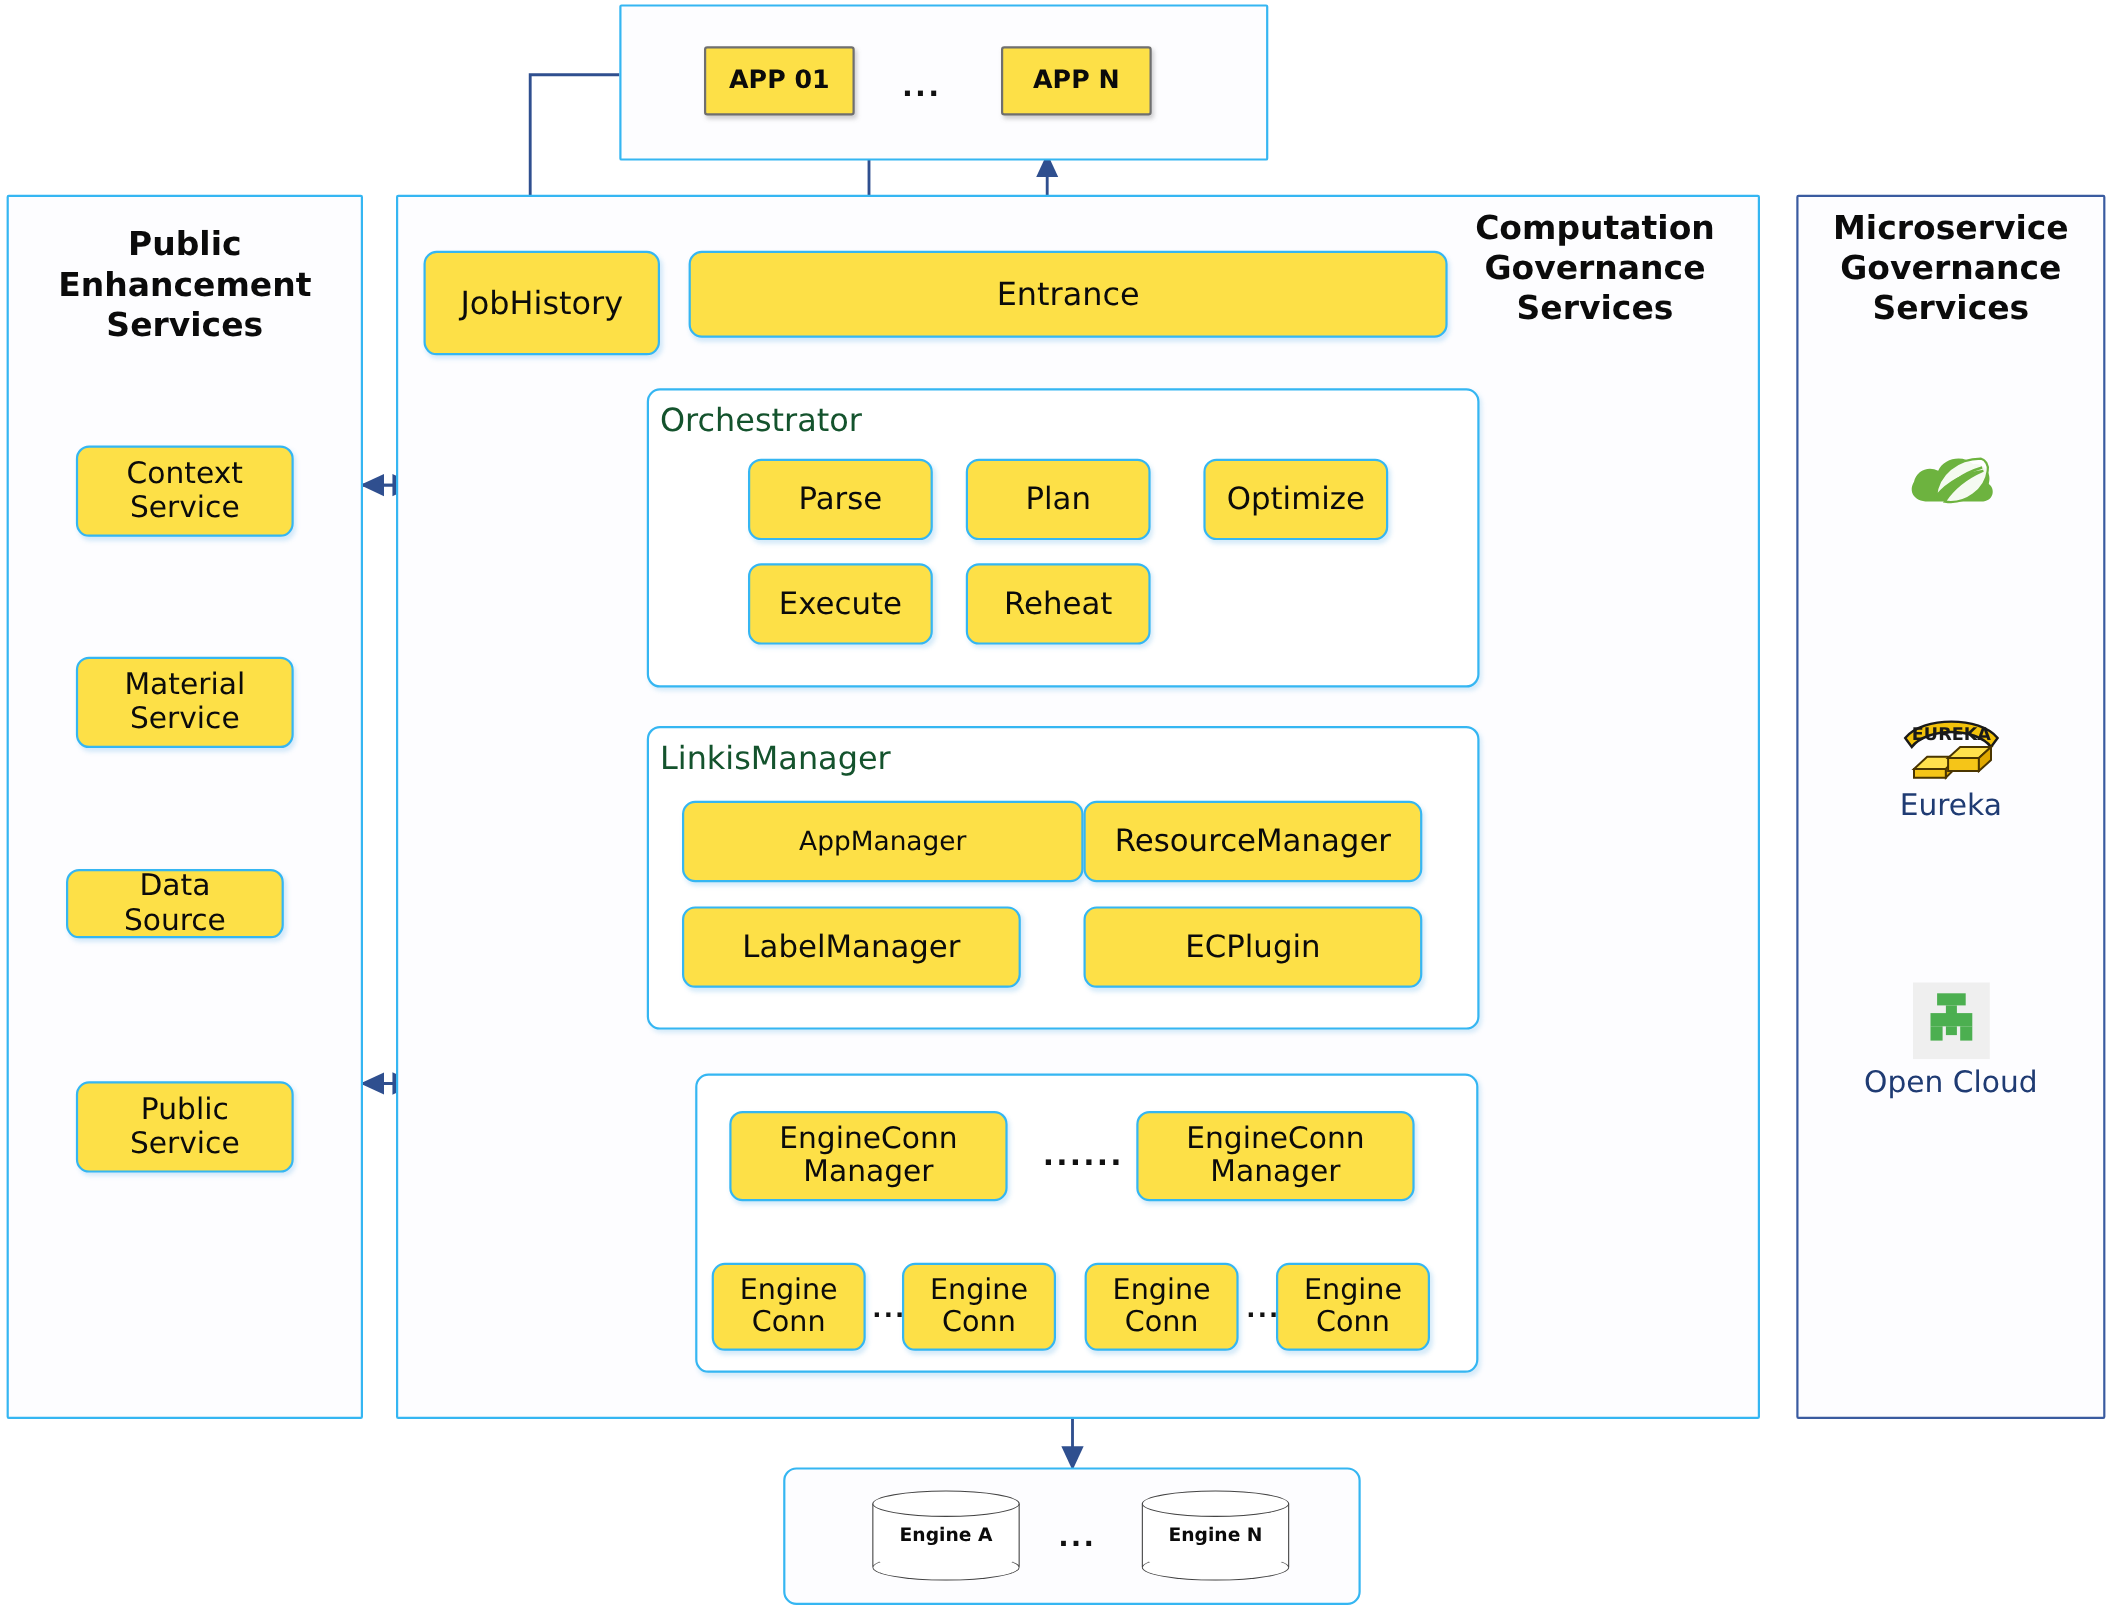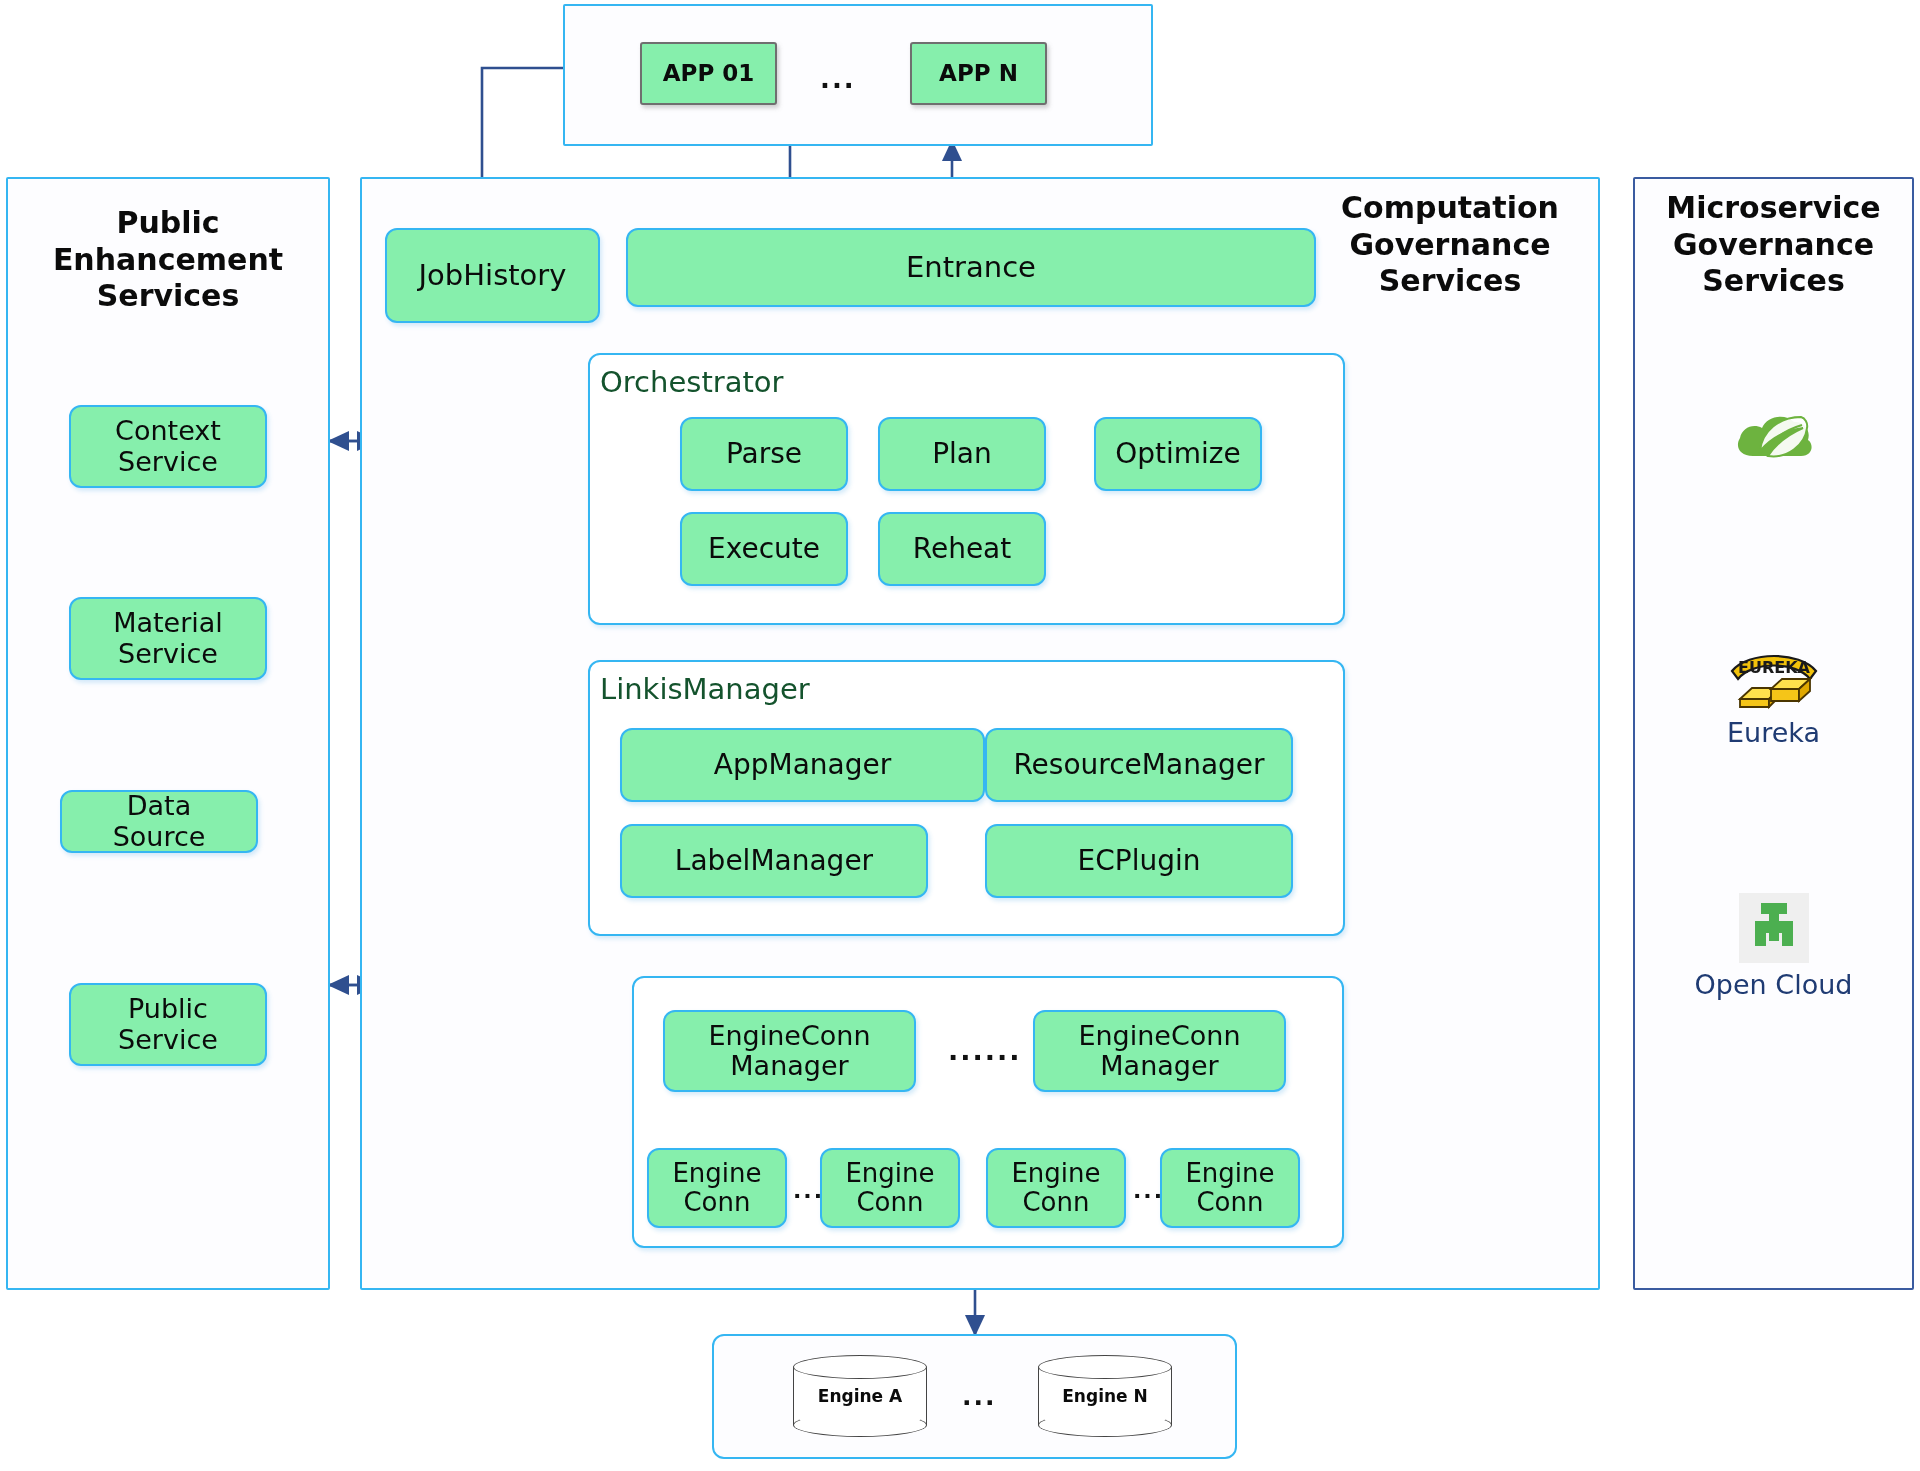--- a/index.html
+++ b/index.html
@@ -8,21 +8,21 @@
        -webkit-font-smoothing:antialiased;}
   .stage{position:absolute;left:0;top:0;width:1920px;height:1471px;overflow:hidden;}
 
   
   .panel{
     position:absolute;border:2px solid #35b6f2;background:#fdfdff;border-radius:2px;
     box-sizing:border-box;
   }
   .panel.navy{border-color:#3a5ba0;}
   .rbox{
-    position:absolute;box-sizing:border-box;border:2px solid #35b6f2;background:#86efac;
+    position:absolute;box-sizing:border-box;border:2px solid #35b6f2;background:#fde047;
     border-radius:12px;display:flex;align-items:center;justify-content:center;text-align:center;
     box-shadow:2px 3px 4px rgba(120,190,235,.30);
     line-height:1.12;
   }
   .rbox.sq{border-radius:3px;border:2px solid #6f6f6f;box-shadow:2px 3px 4px rgba(120,120,120,.35);}
   .grpbox{
     position:absolute;box-sizing:border-box;border:2px solid #35b6f2;background:#ffffff;
     border-radius:12px;box-shadow:2px 3px 4px rgba(120,190,235,.28);
   }
   .grpbox.thin{box-shadow:none;background:#fdfdff;}
@@ -164,21 +164,21 @@
   <div class="rbox" style="left:680px;top:512px;width:168px;height:74px;font-size:28px;">
     <span class="txt">Execute</span>
   </div>
   <div class="rbox" style="left:878px;top:512px;width:168px;height:74px;font-size:28px;">
     <span class="txt">Reheat</span>
   </div>
 
   <div class="grpbox" style="left:588px;top:660px;width:757px;height:276px;"></div>
   <div class="grplabel" style="left:600px;top:672px;font-size:29px;">LinkisManager</div>
 
-  <div class="rbox" style="left:620px;top:728px;width:365px;height:74px;font-size:28px;">
+  <div class="rbox" style="left:620px;top:728px;width:365px;height:74px;font-size:24px;">
     <span class="txt">AppManager</span>
   </div>
   <div class="rbox" style="left:985px;top:728px;width:308px;height:74px;font-size:28px;">
     <span class="txt">ResourceManager</span>
   </div>
   <div class="rbox" style="left:620px;top:824px;width:308px;height:74px;font-size:28px;">
     <span class="txt">LabelManager</span>
   </div>
   <div class="rbox" style="left:985px;top:824px;width:308px;height:74px;font-size:28px;">
     <span class="txt">ECPlugin</span>

